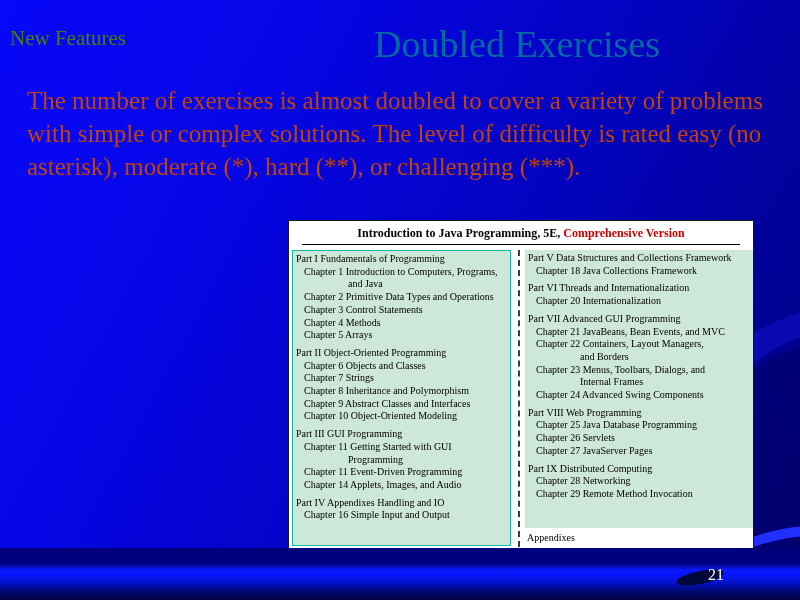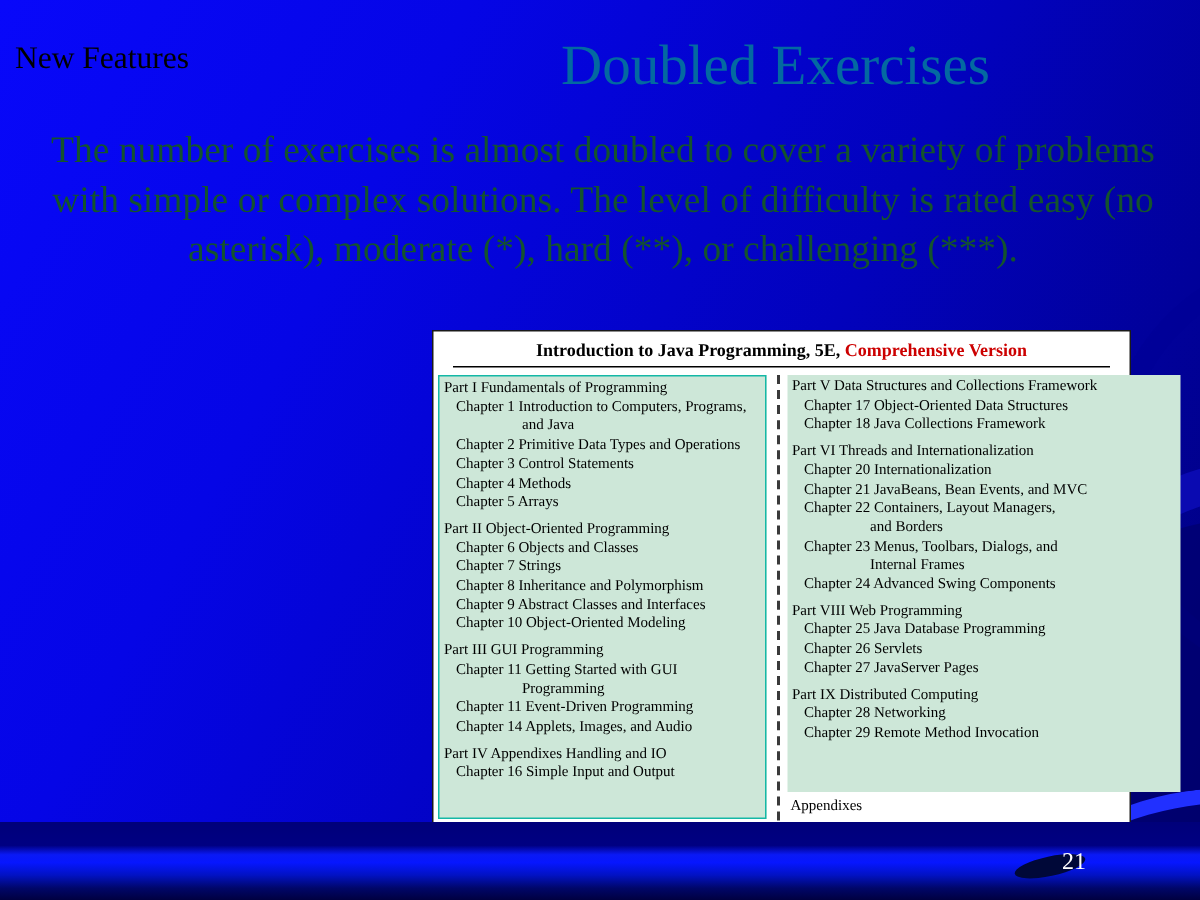--- a/index.html
+++ b/index.html
@@ -17,35 +17,35 @@
     border:14px solid rgba(0,0,150,0.5);z-index:1;}
   .swoosh{position:absolute;left:700px;top:526px;width:192px;height:82px;border-radius:50%;
     border:10px solid transparent;border-top-color:#2130ff;transform:rotate(-6deg);z-index:1;}
   .leaf{position:absolute;left:676px;top:571px;width:48px;height:13px;background:#000838;
     border-radius:50%;transform:rotate(-12deg);z-index:4;}
   
   .bottom-bar{position:absolute;left:0;bottom:0;width:800px;height:52px;z-index:3;
     background:linear-gradient(180deg,#00007a 0%,#000082 30%,#0a19f5 42%,#0616ff 52%,#0212c4 68%,#000668 85%,#000040 100%);}
   .page-number{position:absolute;left:708px;top:566px;z-index:5;color:#ffffff;font-size:16px;}
   
-  .eyebrow{position:absolute;left:10px;top:26px;color:#000000;font-size:21px;z-index:2;}
+  .eyebrow{position:absolute;left:10px;top:26px;color:#4d7c0f;font-size:21px;z-index:2;}
   .slide-title{position:absolute;left:100px;top:22px;width:560px;text-align:right;
     color:#0369a1;font-size:38px;z-index:2;}
-  .body-text{position:absolute;left:27px;top:84px;width:750px;color:#14532d;
-    font-size:25px;line-height:33px;z-index:2;text-align:center;}
+  .body-text{position:absolute;left:27px;top:84px;width:750px;color:#c2410c;
+    font-size:25px;line-height:33px;z-index:2;}
   
   .panel{position:absolute;left:288px;top:220px;width:466px;height:332px;background:#ffffff;
     border:1px solid #1a1a1a;box-sizing:border-box;z-index:2;}
   .panel-header{margin-top:5px;text-align:center;font-weight:bold;font-size:12px;color:#000;
     white-space:nowrap;}
   .panel-header .red{color:#cc0000;}
   .header-underline{width:438px;margin:3px auto 0;border-top:1px solid #000;height:0;}
   .col-left{position:absolute;left:3px;top:29px;width:219px;height:296px;background:#cde7d8;
     border:1px solid #14b8a6;box-sizing:border-box;padding:2px 0 0 3px;overflow:hidden;}
-  .col-right{position:absolute;left:236px;top:29px;width:262px;height:278px;background:#cde7d8;
+  .col-right{position:absolute;left:236px;top:29px;width:228px;height:278px;background:#cde7d8;
     box-sizing:border-box;padding:2px 0 0 3px;overflow:hidden;}
   .divider{position:absolute;left:229px;top:29px;height:297px;width:0;border-left:2px dashed #3a3a3a;}
   .appendix{position:absolute;left:238px;top:311px;font-size:10px;color:#000;}
   .toc-line{font-size:10px;line-height:12.7px;color:#000;white-space:nowrap;}
   .toc-part{margin-top:5px;}
   .toc-part:first-child{margin-top:0;}
   .toc-ch{padding-left:8px;}
   .toc-cont{padding-left:52px;}
 </style>
 </head>
@@ -83,24 +83,24 @@
       <div class="toc-line toc-ch">Chapter 11 Getting Started with GUI</div>
       <div class="toc-line toc-cont">Programming</div>
       <div class="toc-line toc-ch">Chapter 11 Event-Driven Programming</div>
       <div class="toc-line toc-ch">Chapter 14 Applets, Images, and Audio</div>
       <div class="toc-line toc-part">Part IV Appendixes Handling and IO</div>
       <div class="toc-line toc-ch">Chapter 16 Simple Input and Output</div>
     </div>
   <div class="divider"></div>
   <div class="col-right">
       <div class="toc-line toc-part">Part V Data Structures and Collections Framework</div>
-      <div class="toc-line toc-ch">Chapter 17 Object-Oriented Data Structures</div>
       <div class="toc-line toc-ch">Chapter 18 Java Collections Framework</div>
       <div class="toc-line toc-part">Part VI Threads and Internationalization</div>
       <div class="toc-line toc-ch">Chapter 20 Internationalization</div>
+      <div class="toc-line toc-part">Part VII  Advanced GUI Programming</div>
       <div class="toc-line toc-ch">Chapter 21 JavaBeans, Bean Events, and MVC</div>
       <div class="toc-line toc-ch">Chapter 22 Containers, Layout Managers,</div>
       <div class="toc-line toc-cont">and Borders</div>
       <div class="toc-line toc-ch">Chapter 23 Menus, Toolbars, Dialogs, and</div>
       <div class="toc-line toc-cont">Internal Frames</div>
       <div class="toc-line toc-ch">Chapter 24 Advanced Swing Components</div>
       <div class="toc-line toc-part">Part VIII  Web Programming</div>
       <div class="toc-line toc-ch">Chapter 25 Java Database Programming</div>
       <div class="toc-line toc-ch">Chapter 26 Servlets</div>
       <div class="toc-line toc-ch">Chapter 27 JavaServer Pages</div>

